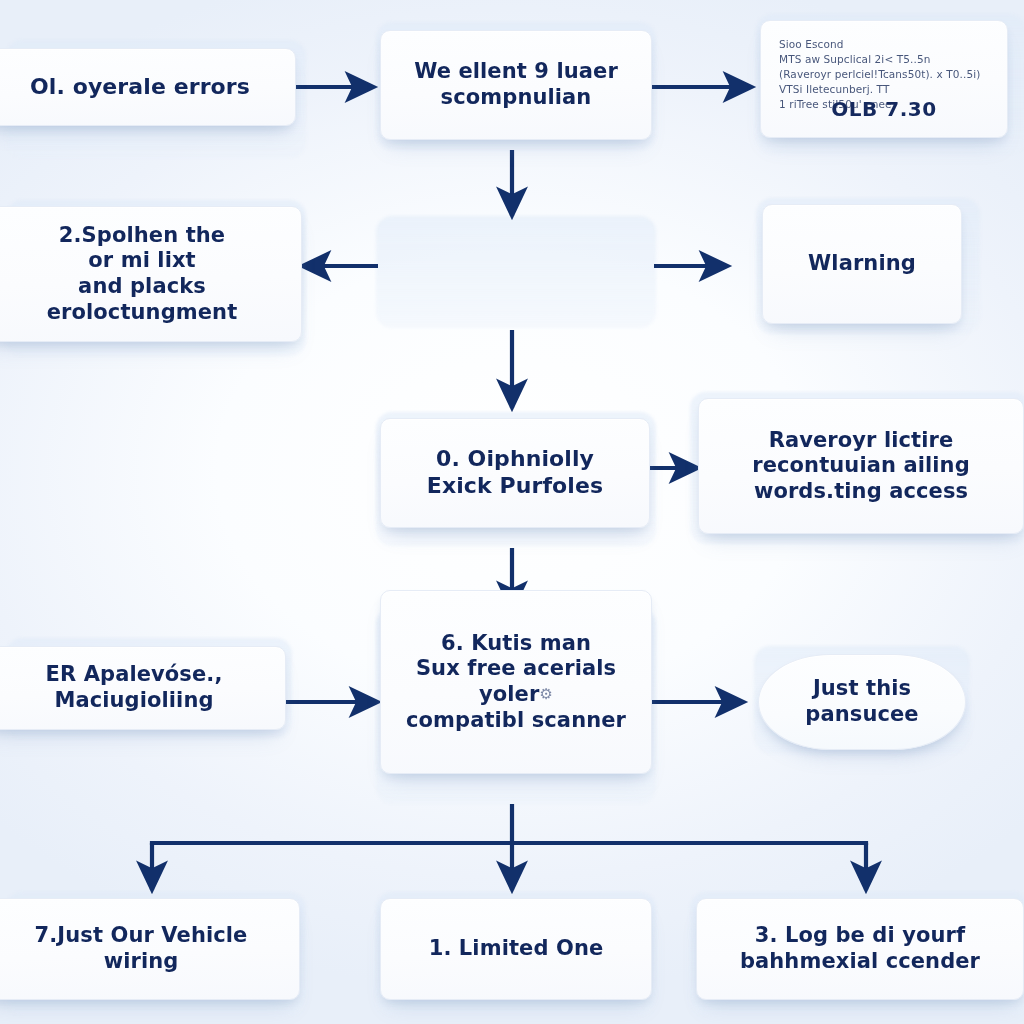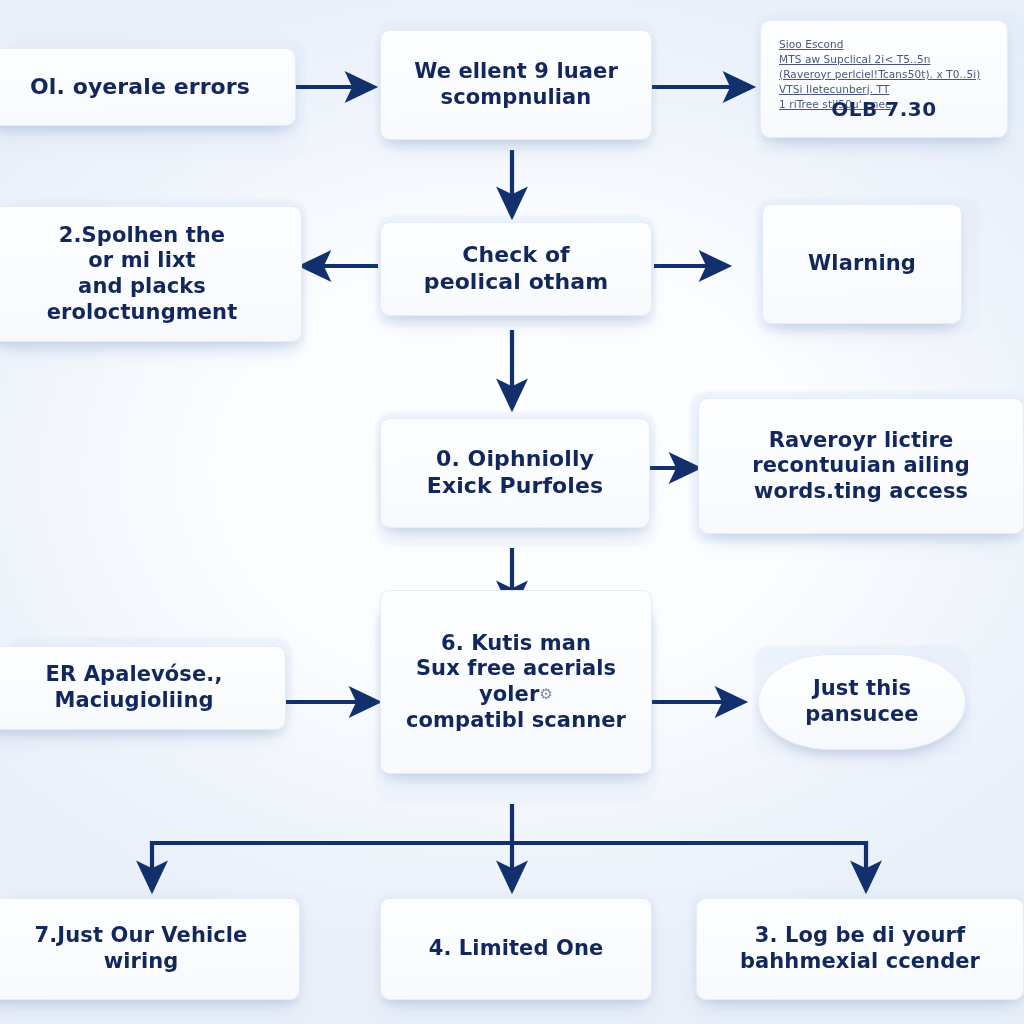--- a/index.html
+++ b/index.html
@@ -169,44 +169,38 @@
     </span>
   </div>
 
   <div class="node fs21" style="left:380px; top:30px; width:272px; height:110px;">
     <span class="txt">
       <span class="l">We ellent 9 luaer</span>
       <span class="l">scompnulian</span>
     </span>
   </div>
 
-  <div class="node memo" style="left:760px; top:20px; width:248px; height:118px;text-decoration:underline;">
+  <div class="node memo" style="left:760px; top:20px; width:248px; height:118px;">
     <span class="ln">Sioo Escond</span>
     <span class="ln">MTS aw Supclical 2i&lt; T5..5n</span>
     <span class="ln">(Raveroyr perlciel!Tcans50t). x  T0..5i)</span>
     <span class="ln">VTSi  Iletecunberj. TT</span>
     <span class="ln">1 riTree  stiI50u' enee</span>
     <span class="overlay">OLB 7.30</span>
   </div>
 
   <div class="node fs21" style="left:-18px; top:206px; width:320px; height:136px;">
     <span class="txt">
       <span class="l">2.Spolhen the</span>
       <span class="l">or mi lixt</span>
       <span class="l">and placks</span>
       <span class="l">eroloctungment</span>
     </span>
   </div>
 
-  <div class="node fs22" style="left:380px; top:222px; width:272px; height:94px;">
-    <span class="txt">
-      <span class="l">Check of</span>
-      <span class="l">peolical otham</span>
-    </span>
-  </div>
 
   <div class="node fs21" style="left:762px; top:204px; width:200px; height:120px;">
     <span class="txt">
       <span class="l">Wlarning</span>
     </span>
   </div>
 
   <div class="node fs22" style="left:380px; top:418px; width:270px; height:110px;">
     <span class="txt">
       <span class="l">0. Oiphniolly</span>
@@ -247,21 +241,21 @@
 
   <div class="node fs21" style="left:-18px; top:898px; width:318px; height:102px;">
     <span class="txt">
       <span class="l">7.Just Our Vehicle</span>
       <span class="l">wiring</span>
     </span>
   </div>
 
   <div class="node fs21" style="left:380px; top:898px; width:272px; height:102px;">
     <span class="txt">
-      <span class="l">4. Limited One</span>
+      <span class="l">1. Limited One</span>
     </span>
   </div>
 
   <div class="node fs21" style="left:696px; top:898px; width:328px; height:102px;text-align:center;">
     <span class="txt">
       <span class="l">3. Log be di yourf</span>
       <span class="l">bahhmexial ccender</span>
     </span>
   </div>
 

